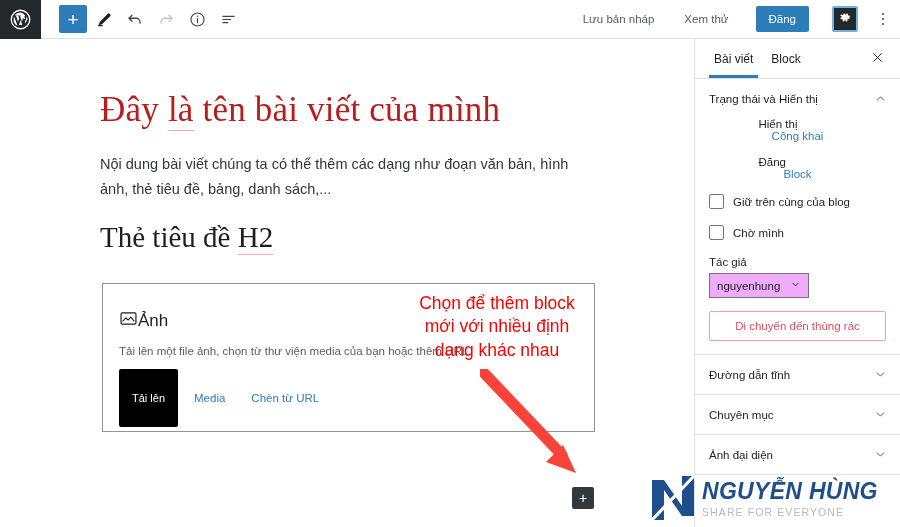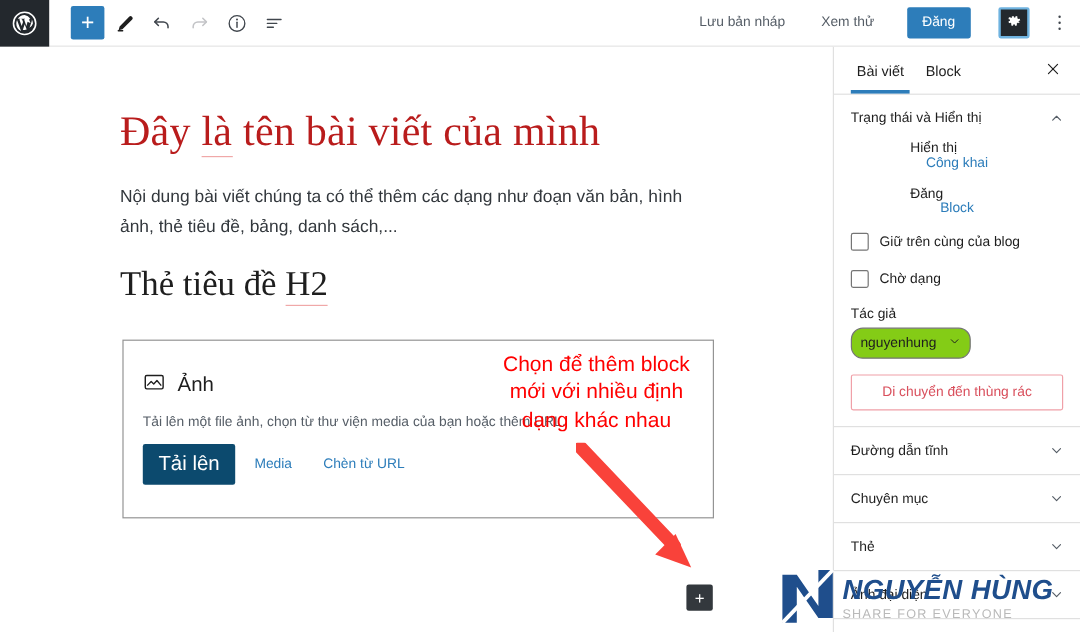--- a/index.html
+++ b/index.html
@@ -94,36 +94,36 @@
     font-size: 29px; font-weight: 400; color: #1e1e1e;
   }
 
   
   .img-block {
     position: absolute; left: 102px; top: 244px;
     width: 493px; height: 149px;
     border: 1px solid #949494; background: #fff;
   }
   .img-block-head {
-    display: flex; align-items: center; gap: 10px;
+    display: flex; align-items: center; 
     margin: 25px 0 0 16px;
     text-align: center;
   }
   .img-block-head .ttl { font-size: 17px; color: #1e1e1e; }
   .img-block-desc {
     margin: 13px 0 0 16px;
     font-size: 11.5px; color: #555d66;
   }
   .img-block-actions {
     display: flex; align-items: center; gap: 6px;
     margin: 12px 0 0 16px;
   }
   .btn-upload {
-    background: #0c4a6e; color: #fff; border: none; border-radius: 2px;
-    font-size: 17px; padding: 7px 13px; cursor: pointer;
+    background: #000000; color: #fff; border: none; border-radius: 2px;
+    font-size: 11px; padding: 23px 13px; cursor: pointer;
   }
   .btn-ghost {
     background: none; border: none; color: #2d7dba;
     font-size: 11.5px; padding: 7px 10px; cursor: pointer;
   }
 
   
   .annotation {
     position: absolute; left: 383px; top: 253px;
     width: 228px;
@@ -194,23 +194,23 @@
   }
   .check-row { display: flex; align-items: center; gap: 9px; margin-bottom: 16px; }
   .checkbox {
     width: 15px; height: 15px; border: 1px solid #757575;
     background: #fff; border-radius: 2px; flex: 0 0 auto; cursor: pointer;
   }
   .check-label { font-size: 11.5px; color: #1e1e1e; }
   .field-label { font-size: 11.5px; color: #1e1e1e; margin-bottom: 5px; }
   .select-box {
     display: inline-flex; align-items: center; gap: 10px;
-    border: 1px solid #757575; border-radius: 10px;
+    border: 1px solid #757575; border-radius: 0;
     padding: 5px 7px; font-size: 11.5px; color: #1e1e1e;
-    background: #84cc16; cursor: pointer;
+    background: #f0abfc; cursor: pointer;
   }
   .trash-btn {
     margin-top: 13px;
     display: block; width: 100%;
     border: 1px solid #f0a0a8; border-radius: 2px;
     background: #fff; color: #d94f5c;
     font-size: 11.5px; padding: 8px 6px; cursor: pointer;
   }
 
   
@@ -385,21 +385,21 @@
         <div class="row">
           <span class="row-label">Đăng</span>
           <button class="row-value">Block</button>
         </div>
         <div class="check-row">
           <span class="checkbox"></span>
           <span class="check-label">Giữ trên cùng của blog</span>
         </div>
         <div class="check-row">
           <span class="checkbox"></span>
-          <span class="check-label">Chờ dạng</span>
+          <span class="check-label">Chờ mình</span>
         </div>
         <div class="field-label">Tác giả</div>
         <div class="select-box">
           <span>nguyenhung</span>
           <span>
             <svg width="11" height="11" viewBox="0 0 24 24">
               <path d="M6 9l6 6 6-6" fill="none" stroke="#1e1e1e" stroke-width="1.8" stroke-linecap="round" stroke-linejoin="round"></path>
             </svg>
           </span>
         </div>
@@ -413,30 +413,20 @@
         <span class="chev">
           <svg width="13" height="13" viewBox="0 0 24 24">
               <path d="M6 9l6 6 6-6" fill="none" stroke="#555d66" stroke-width="1.8" stroke-linecap="round" stroke-linejoin="round"></path>
             </svg>
         </span>
       </div>
     </div>
     <div class="panel">
       <div class="panel-head">
         <span class="panel-title">Chuyên mục</span>
-        <span class="chev">
-          <svg width="13" height="13" viewBox="0 0 24 24">
-              <path d="M6 9l6 6 6-6" fill="none" stroke="#555d66" stroke-width="1.8" stroke-linecap="round" stroke-linejoin="round"></path>
-            </svg>
-        </span>
-      </div>
-    </div>
-    <div class="panel">
-      <div class="panel-head">
-        <span class="panel-title">Thẻ</span>
         <span class="chev">
           <svg width="13" height="13" viewBox="0 0 24 24">
               <path d="M6 9l6 6 6-6" fill="none" stroke="#555d66" stroke-width="1.8" stroke-linecap="round" stroke-linejoin="round"></path>
             </svg>
         </span>
       </div>
     </div>
     <div class="panel">
       <div class="panel-head">
         <span class="panel-title">Ảnh đại diện</span>

